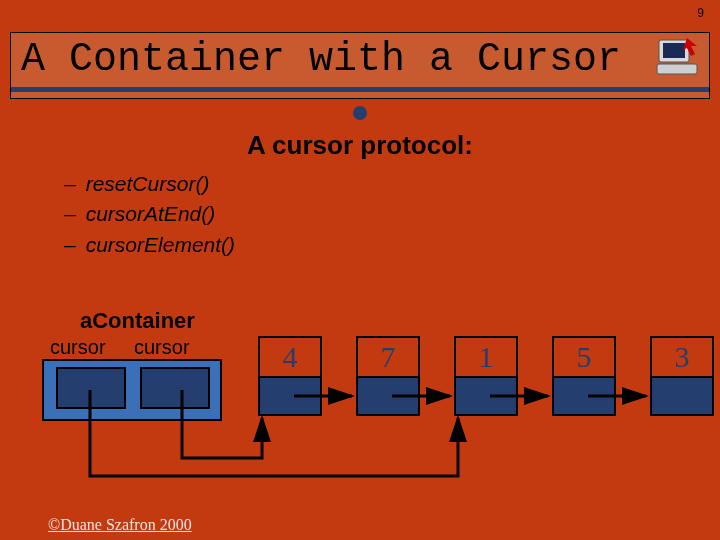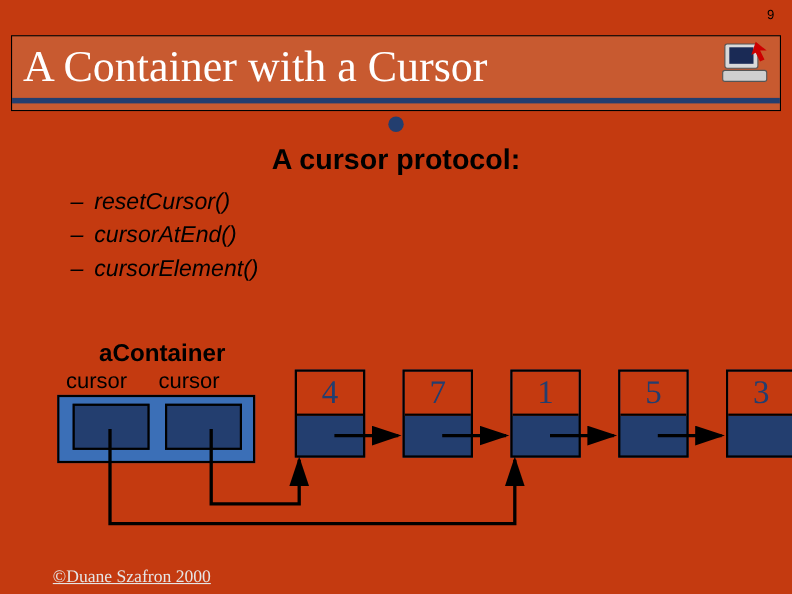--- a/index.html
+++ b/index.html
@@ -24,23 +24,23 @@
     border: 1px solid #000;
   }
   .title-underline {
     position: absolute;
     left: 0; right: 0;
     bottom: 6px;
     height: 5px;
     background: #233e6f;
   }
   .title-text {
-    font-family: Liberation Serif, serif;
+    font-family: Liberation Mono, monospace;
     font-size: 40px;
-    color: #ffffff;
+    color: #000000;
     padding: 4px 16px 16px 10px;
     position: relative;
     z-index: 2;
   }
   .computer-icon {
     position: absolute;
     right: 10px;
     top: 3px;
     width: 44px;
     height: 42px;
@@ -79,21 +79,21 @@
     color: #000;
     line-height: 1.45;
     font-style: italic;
   }
   .sub-item .dash { margin-right: 10px; }
 
   
   .diagram {
     position: absolute;
     top: 308px;
-    left: 12px;
+    left: 2px;
     width: 700px;
     height: 180px;
   }
   .acontainer-label {
     position: absolute;
     left: 78px;
     top: 0;
     font-size: 22px;
     font-weight: bold;
     color: #000;

